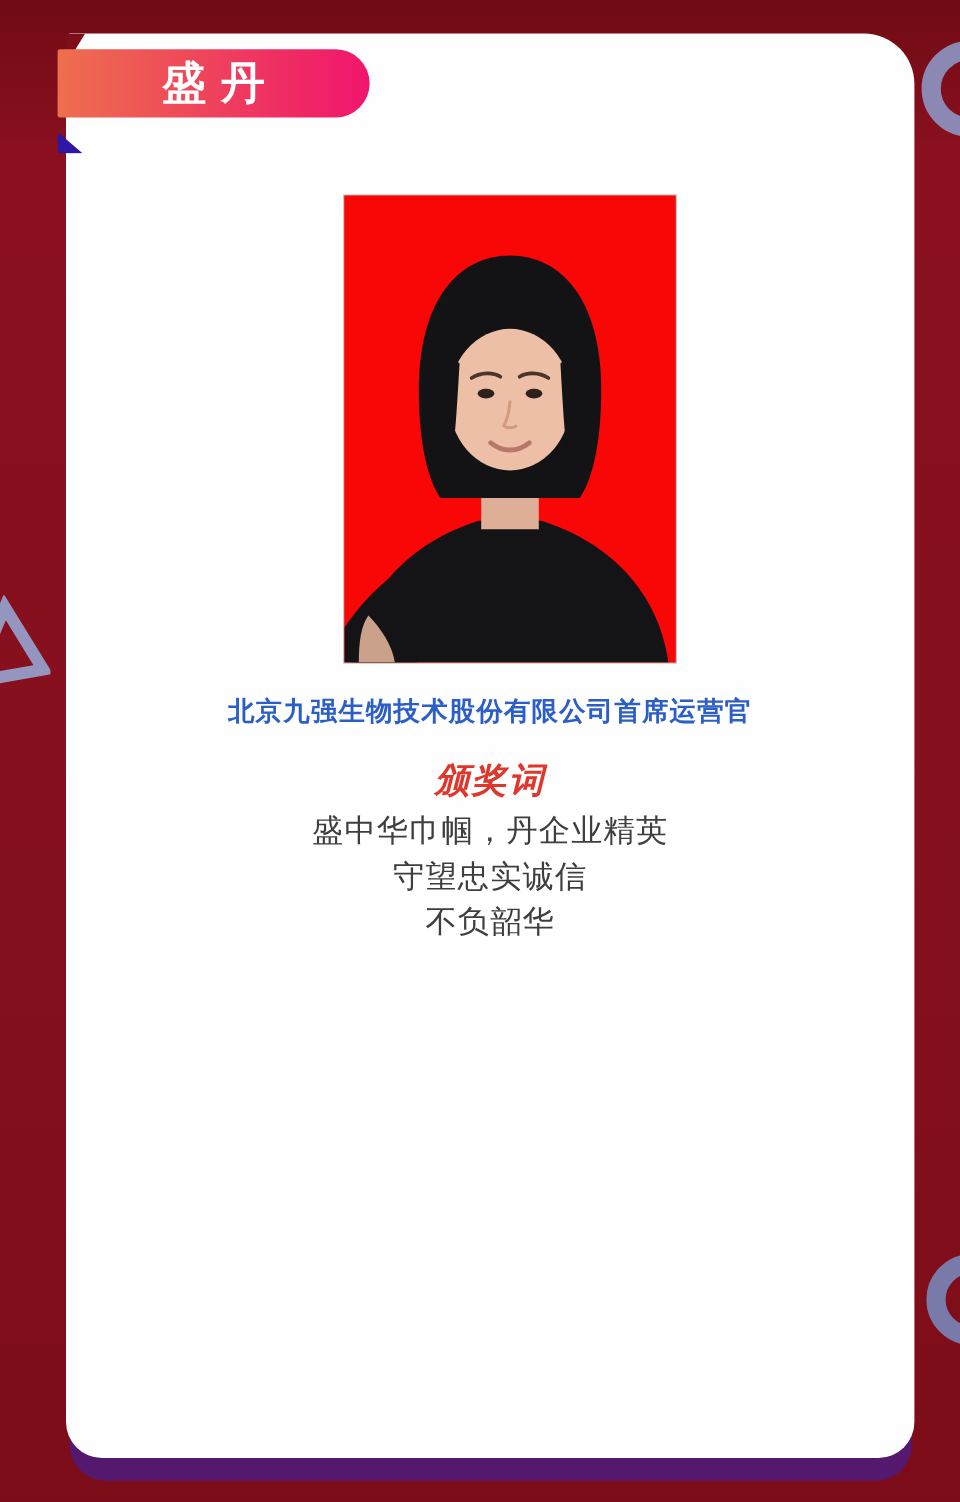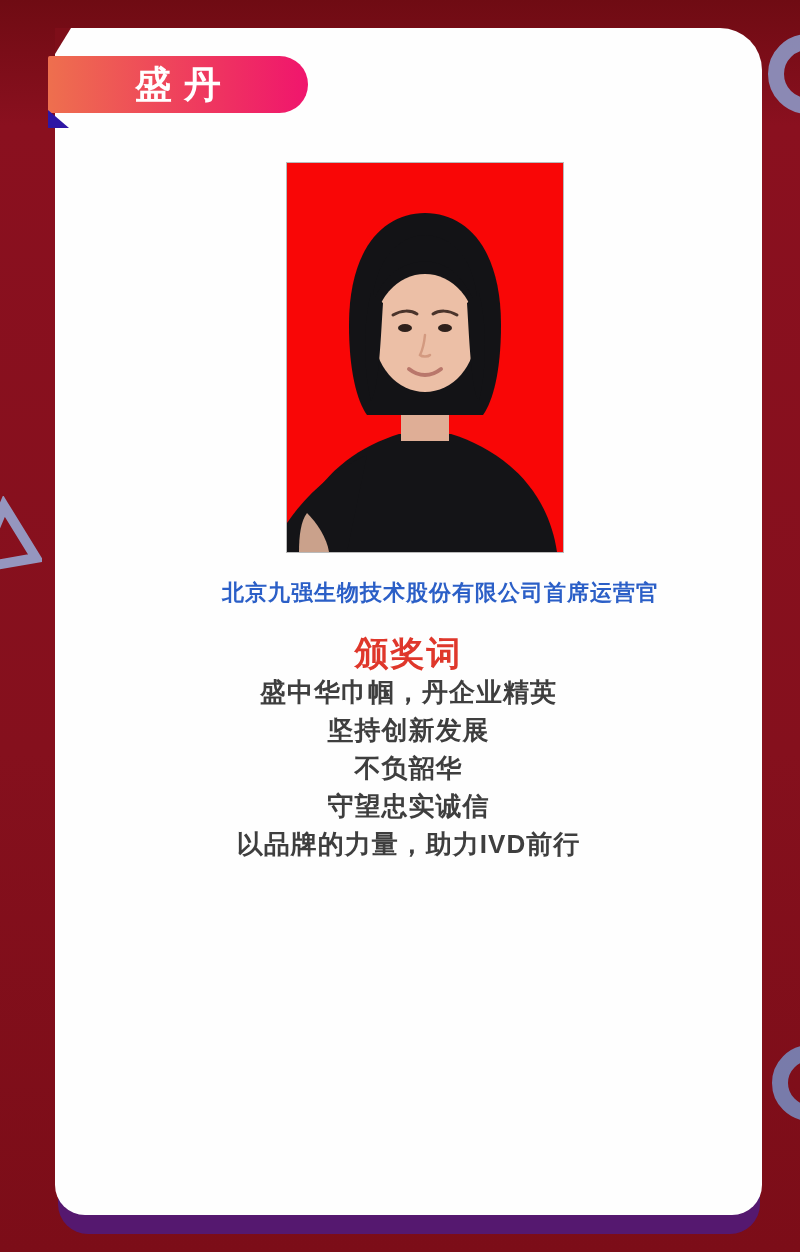--- a/index.html
+++ b/index.html
@@ -32,21 +32,21 @@
     background:#fefefe;border-radius:4px 42px 30px 30px;z-index:1;
   }
   
   .card-chamfer{
     position:absolute;left:0;top:0;width:16px;height:26px;
     background:#7e0e19;
     clip-path:polygon(0 0,100% 0,0 100%);
   }
   
   .ribbon{
-    position:absolute;left:48px;top:56px;width:260px;height:57px;z-index:2;
+    position:absolute;left:48px;top:41px;width:260px;height:57px;z-index:2;
     background:linear-gradient(90deg,#ee6f4e 0%,#ef2f62 70%,#f0156d 100%);
     border-radius:2px 29px 29px 2px;
     display:flex;align-items:center;justify-content:center;
   }
   .ribbon-text{
     color:#ffffff;font-size:37px;font-weight:bold;
     letter-spacing:12px;text-indent:12px;line-height:1;
   }
   .ribbon-fold{
     position:absolute;left:48px;top:110px;width:21px;height:18px;z-index:2;
@@ -55,25 +55,25 @@
   }
   
   .photo{
     position:absolute;left:287px;top:163px;width:276px;height:389px;z-index:2;
     box-shadow:0 0 0 1px rgba(60,60,60,0.35);
     background:#f90606;
   }
   .photo svg{display:block;}
   
   .center-text{position:absolute;left:55px;width:707px;text-align:center;z-index:2;}
-  .company-title{top:578px;font-size:22px;font-weight:bold;color:#2b5fc7;letter-spacing:1px;padding-left:32px;}
-  .section-heading{font-size:34px;font-weight:bold;color:#df372b;letter-spacing:2px;}
+  .company-title{top:578px;font-size:22px;font-weight:bold;color:#2b5fc7;letter-spacing:1px;}
+  .section-heading{font-size:29px;font-weight:bold;color:#df372b;letter-spacing:2px;font-style:italic;}
   .heading-award{top:631px;}
   .heading-intro{top:878px;}
-  .award-lines{top:673px;line-height:38px;font-size:26px;font-weight:bold;color:#3e3e3e;letter-spacing:1px;}
+  .award-lines{top:673px;line-height:38px;font-size:26px;font-weight:normal;color:#3e3e3e;letter-spacing:1px;}
   .intro-paragraph{
     position:absolute;left:84px;top:924px;width:660px;z-index:2;
     font-size:26px;line-height:38px;color:#4c4c4c;
     text-align:justify;letter-spacing:0.5px;
   }
 </style>
 </head>
 <body>
 
 <div class="stage">
@@ -125,20 +125,18 @@
 
       <path d="M122 206 C132 214 144 214 154 206" stroke="#b9776b" stroke-width="4" fill="none" stroke-linecap="round"></path>
     </svg>
   </div>
 
   <div class="center-text company-title">北京九强生物技术股份有限公司首席运营官</div>
 
   <div class="center-text section-heading heading-award">颁奖词</div>
   <div class="center-text award-lines">
     <div>盛中华巾帼，丹企业精英</div>
-    <div>坚持创新发展</div>
+    <div>守望忠实诚信</div>
     <div>不负韶华</div>
-    <div>守望忠实诚信</div>
-    <div>以品牌的力量，助力IVD前行</div>
   </div>
 
 
 </div>
 
 </body></html>

